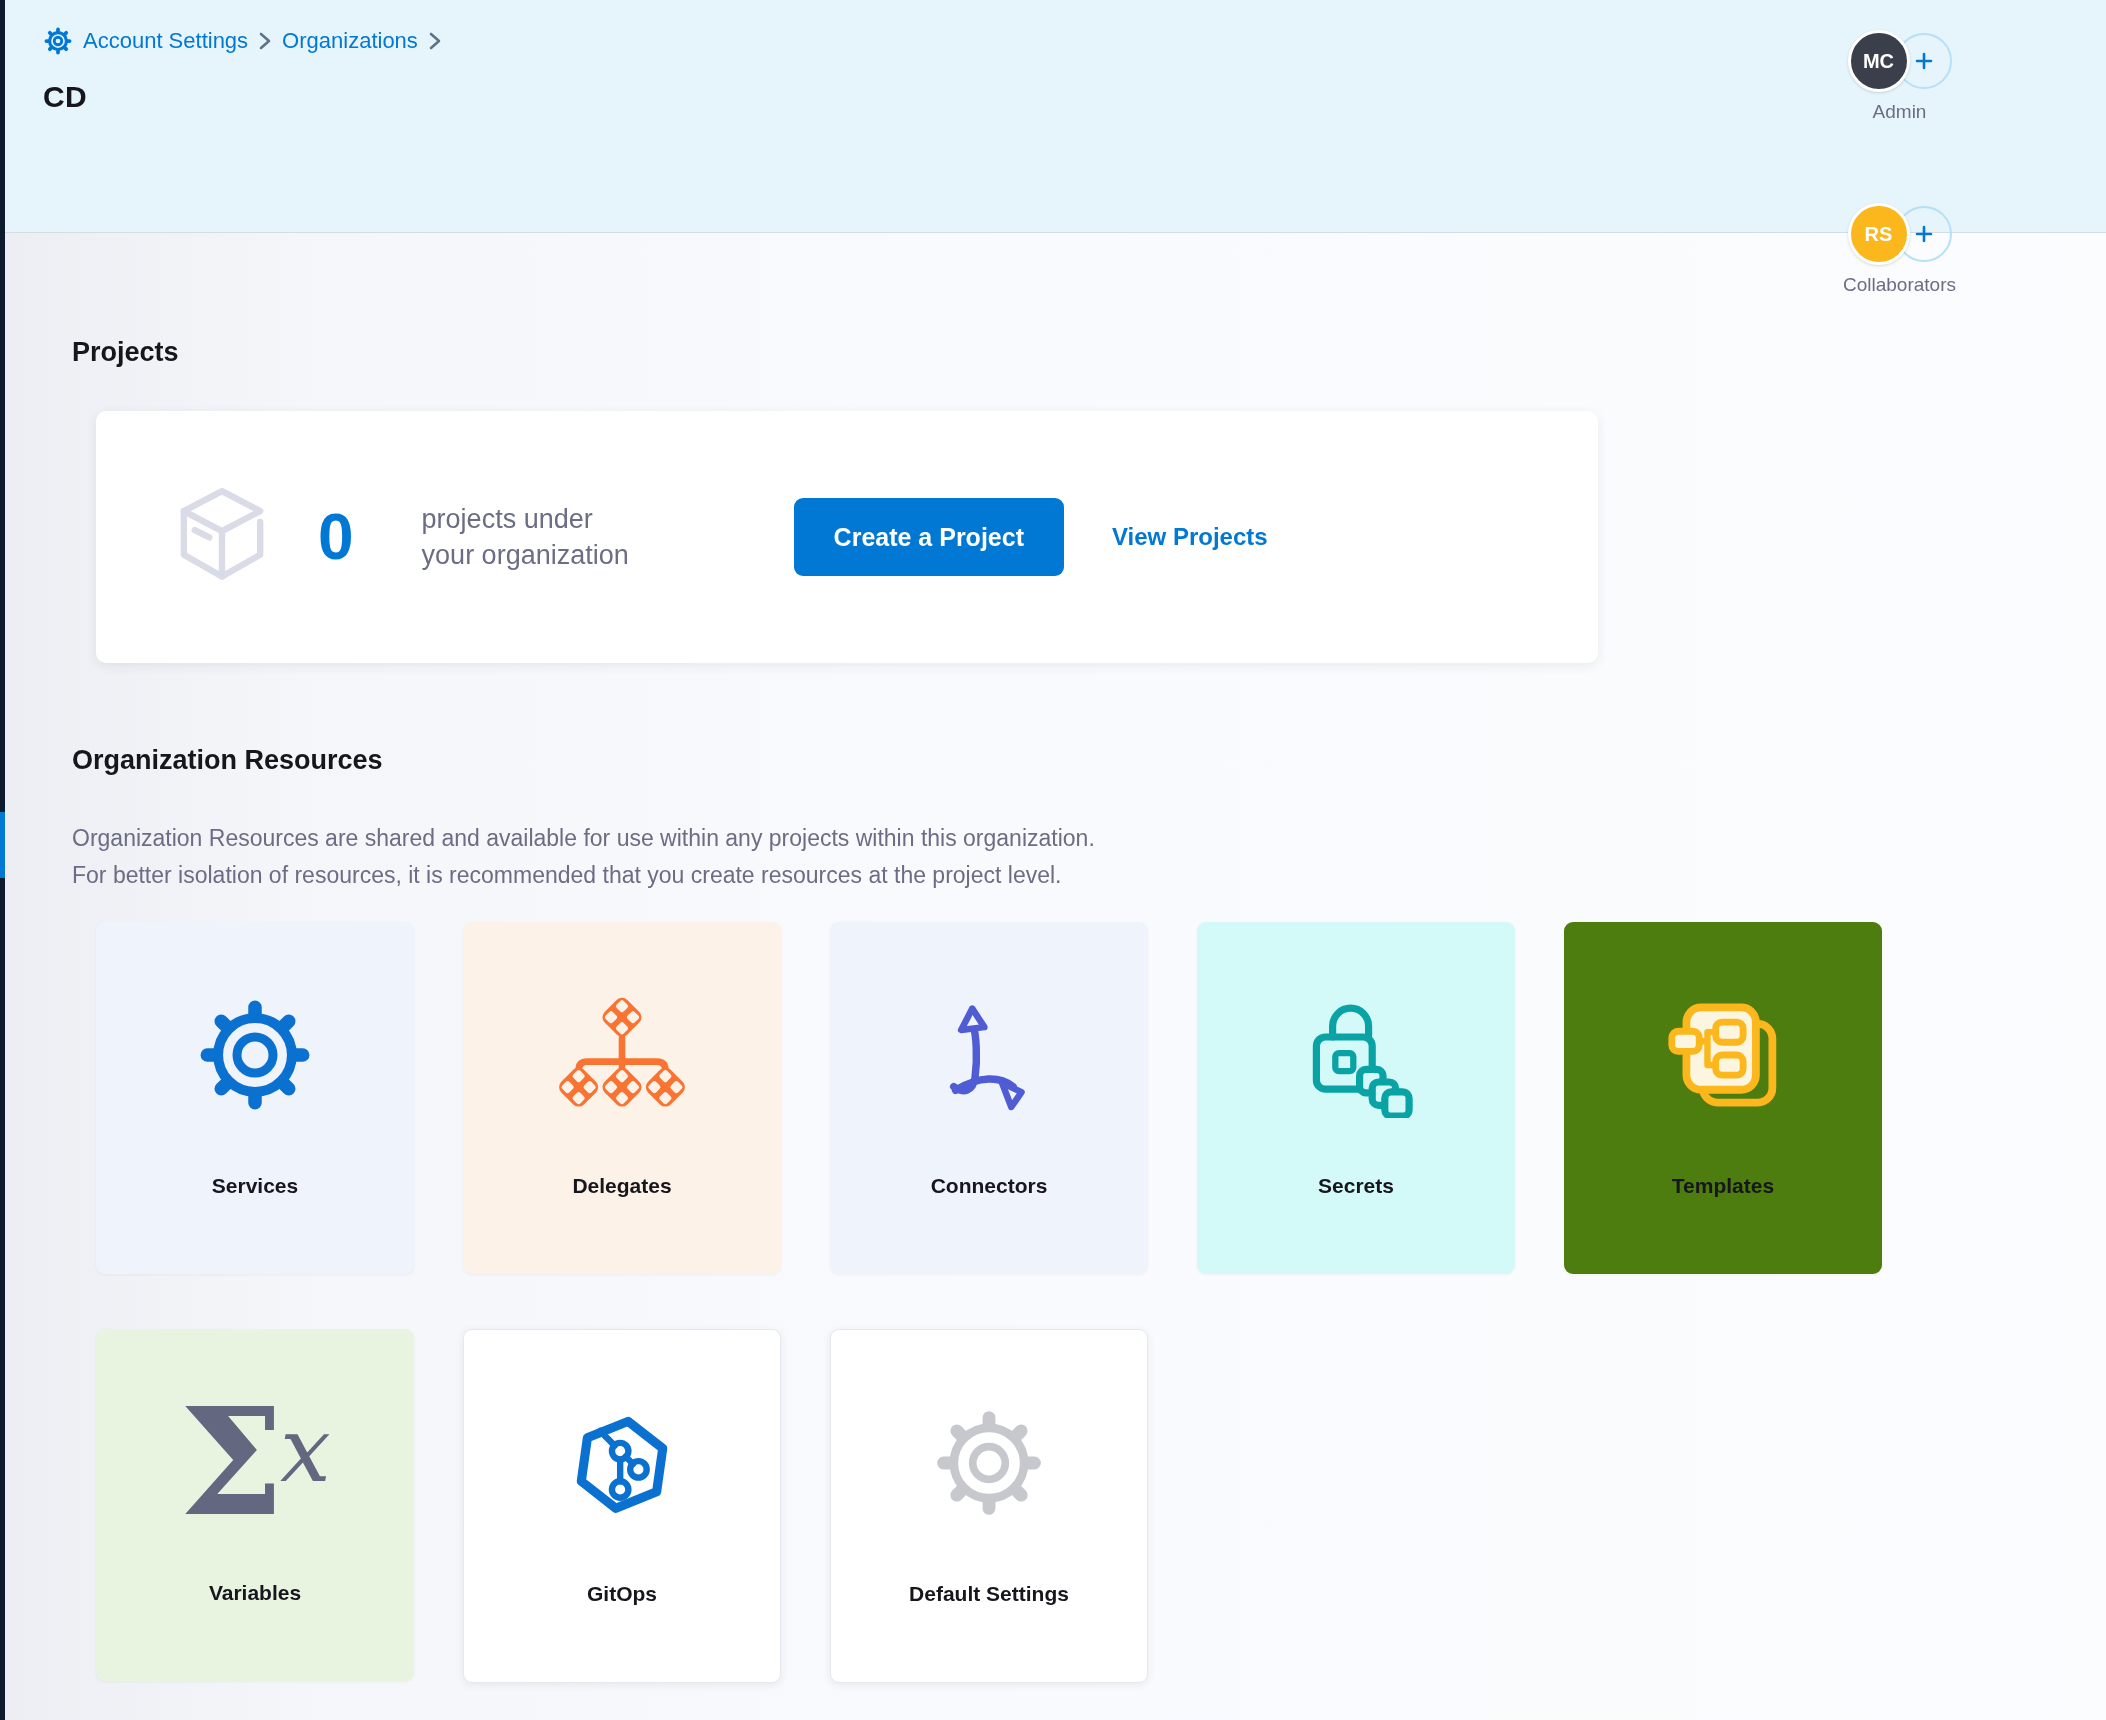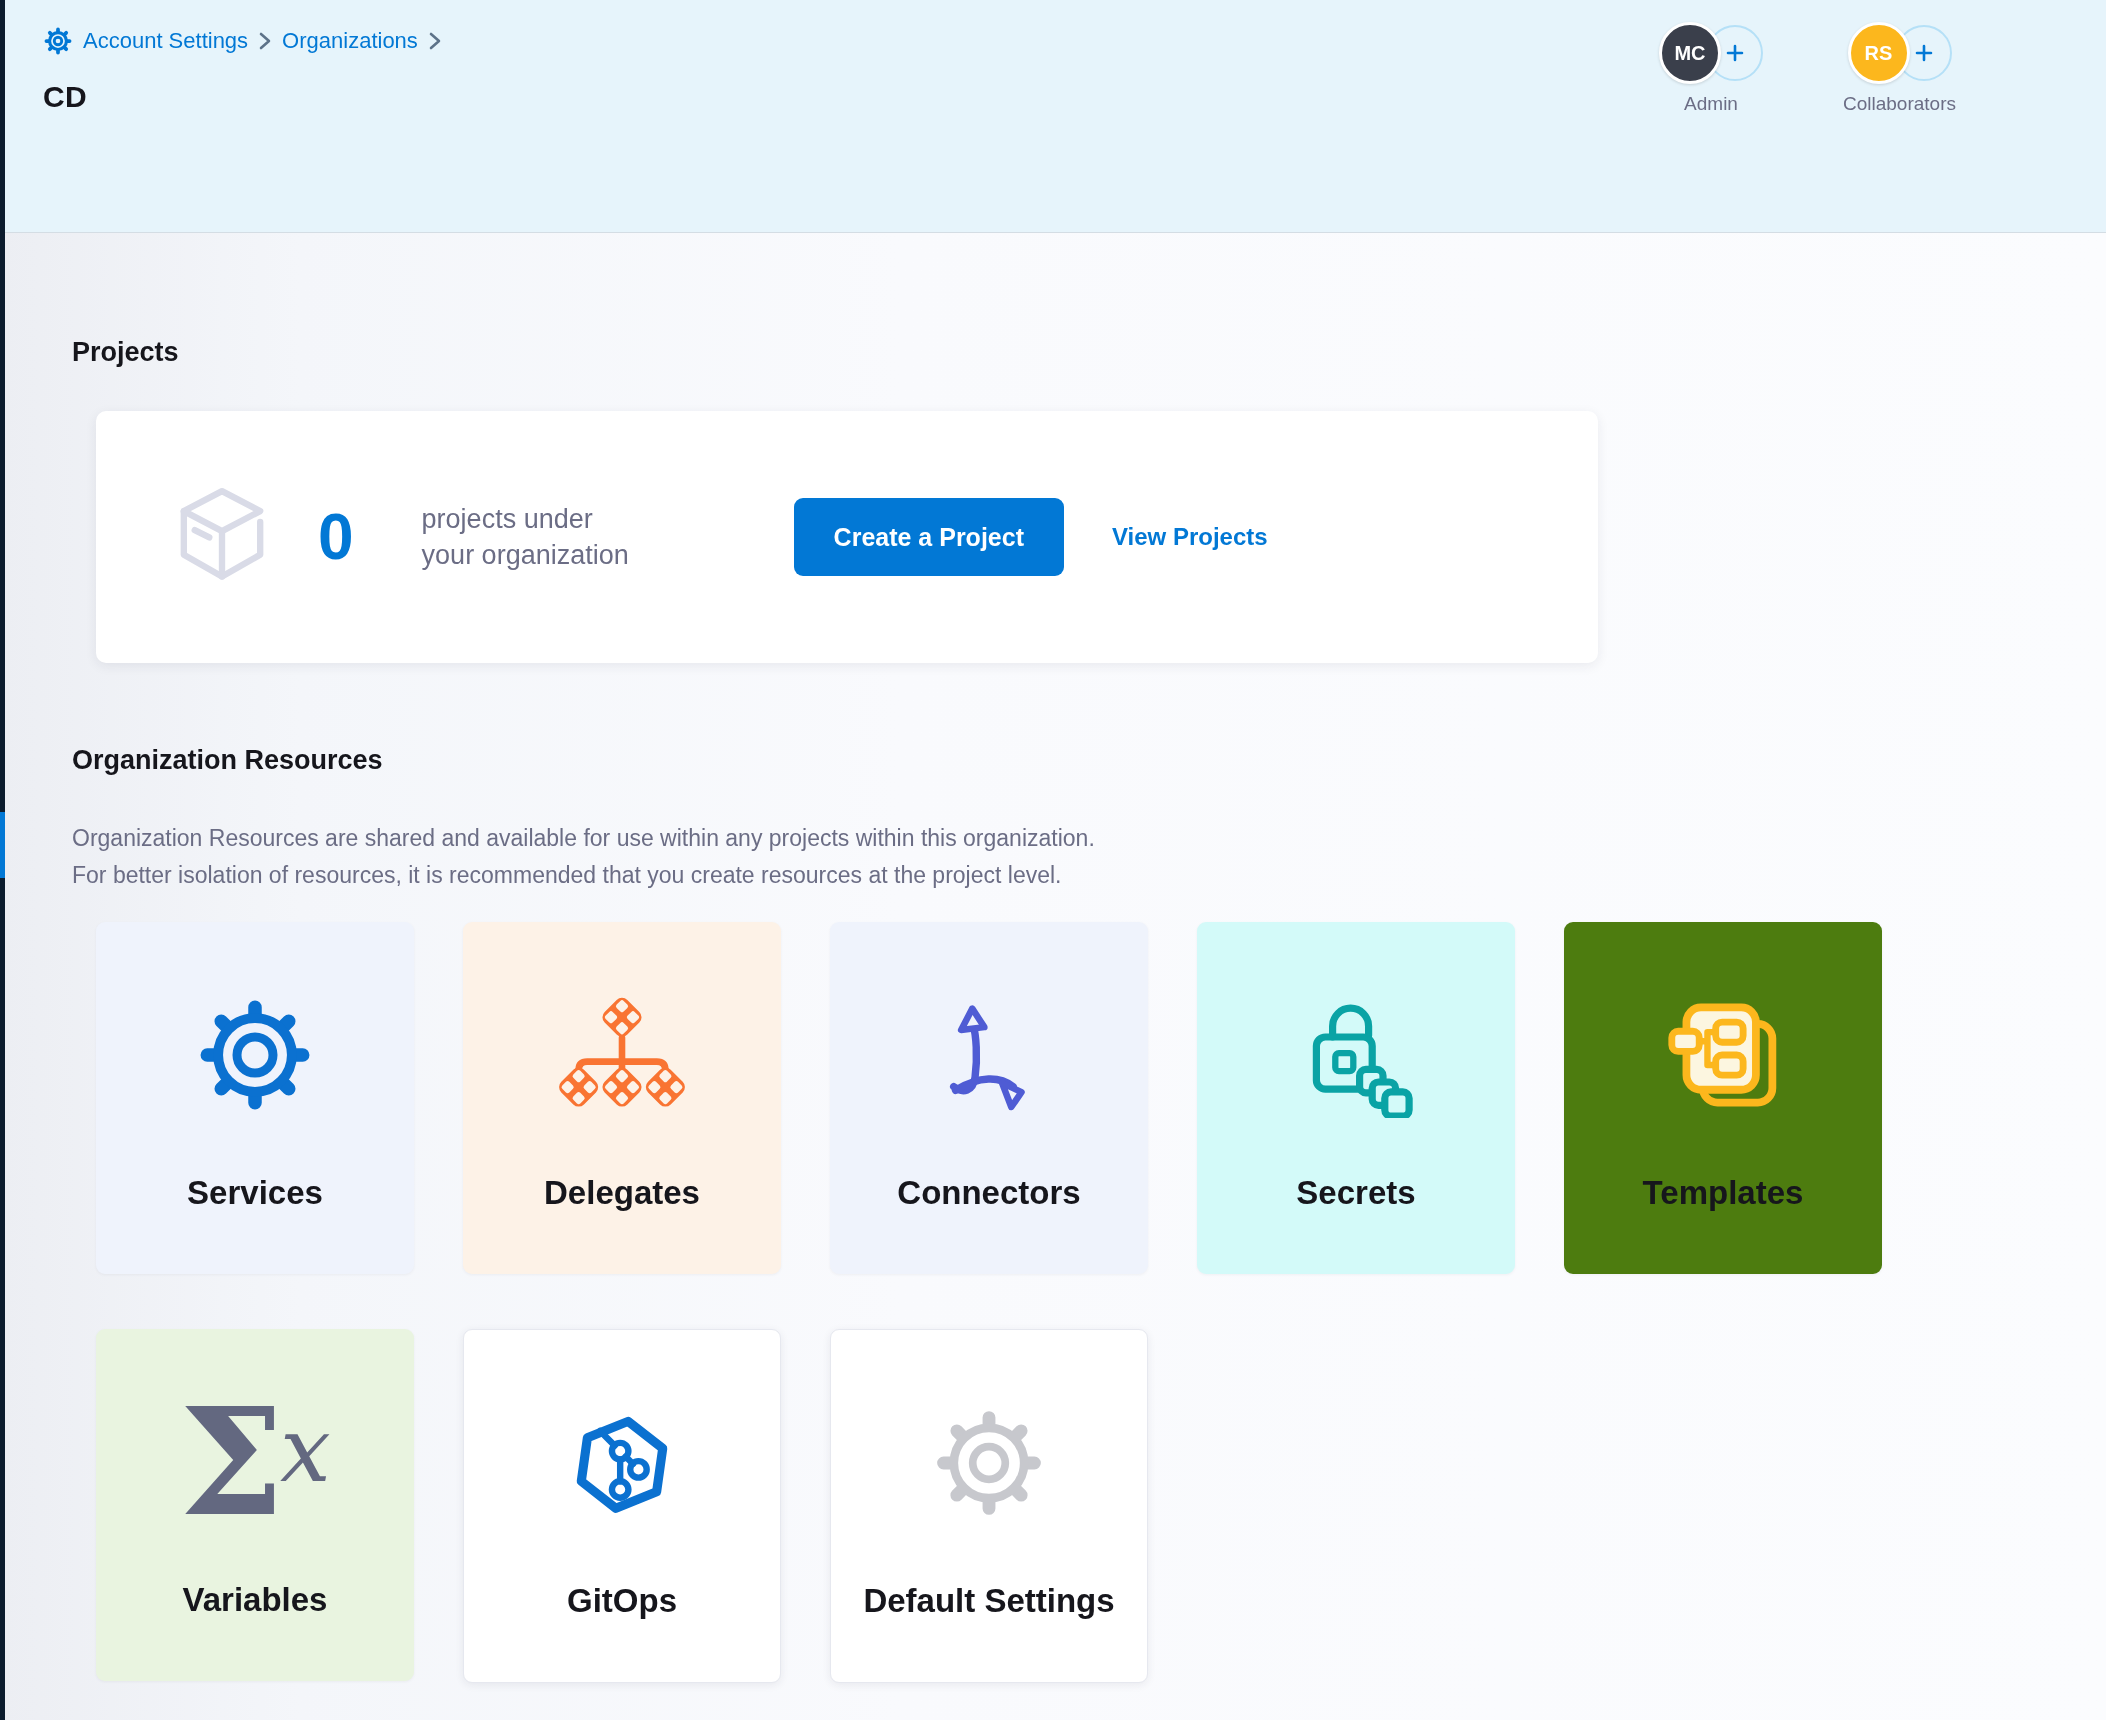--- a/index.html
+++ b/index.html
@@ -11,21 +11,21 @@
   
   .side-strip{position:absolute;left:0;top:0;bottom:0;width:5px;background:#0c1c2e;z-index:30;}
   .strip-accent{position:absolute;left:0;top:812px;width:5px;height:66px;background:#0278d5;}
 
   
   .header{position:absolute;left:5px;right:0;top:0;height:232px;background:#e6f4fb;border-bottom:1px solid #d4dde4;}
   .breadcrumb{position:absolute;left:38px;top:26px;display:flex;align-items:center;gap:10px;font-size:22px;color:#0278d5;font-weight:500;}
   .crumb{cursor:pointer;}
   .page-title{position:absolute;left:38px;top:80px;font-size:30px;font-weight:800;color:#16161c;letter-spacing:.3px;}
 
-  .members{position:absolute;top:22px;right:150px;display:flex;gap:80px;}
+  .members{position:absolute;top:30px;right:150px;display:flex;gap:80px;flex-direction:column;}
   .member{display:flex;flex-direction:column;align-items:center;}
   .avatar-row{display:flex;align-items:center;}
   .avatar{width:56px;height:56px;border-radius:50%;border:3px solid #ffffff;display:flex;align-items:center;justify-content:center;
     font-weight:700;font-size:20px;color:#fff;position:relative;z-index:2;box-shadow:0 1px 3px rgba(0,0,0,.15);}
   .avatar.mc{background:#3a3f4b;}
   .avatar.rs{background:#fcb71d;}
   .plus-btn{width:52px;height:52px;border-radius:50%;border:2px solid #b5e0f7;margin-left:-14px;display:flex;align-items:center;justify-content:center;z-index:1;cursor:pointer;}
   .member-label{margin-top:9px;font-size:19px;color:#6b6d85;}
 
   
@@ -48,21 +48,21 @@
   .res-grid{margin:28px 0 0 24px;display:grid;grid-template-columns:repeat(5,318px);column-gap:49px;row-gap:55px;}
   .res-card{height:352px;border-radius:9px;position:relative;cursor:pointer;box-shadow:0 1px 3px rgba(40,41,61,.05);}
   .res-card.bg-peri{background:#eff3fc;}
   .res-card.bg-peach{background:#fdf2e7;}
   .res-card.bg-cyan{background:#d3faf9;}
   .res-card.bg-purple{background:#e6dcf7;}
   .res-card.bg-yellow{background:#4d7c0f;}
   .res-card.bg-green{background:#e9f4e0;}
   .res-card.bg-white{background:#ffffff;border:1px solid #e6e8ef;box-shadow:0 2px 8px rgba(40,41,61,.08);}
   .icon-wrap{position:absolute;top:44px;left:0;right:0;height:178px;display:flex;align-items:center;justify-content:center;}
-  .res-label{position:absolute;top:252px;left:0;right:0;text-align:center;font-size:33px;font-weight:600;color:#16161c;}
+  .res-label{position:absolute;top:252px;left:0;right:0;text-align:center;font-size:21px;font-weight:600;color:#16161c;}
 
   .sigma-wrap{display:flex;align-items:center;}
   .sigma{font-family:"DejaVu Serif",serif;font-weight:700;font-size:148px;line-height:1;color:#636880;}
   .sigma-x{font-family:"DejaVu Serif",serif;font-style:italic;font-size:90px;line-height:1;color:#636880;margin-left:-4px;position:relative;top:-12px;}
 </style>
 </head>
 <body>
 
 <div class="side-strip">
   <div class="strip-accent"></div>

